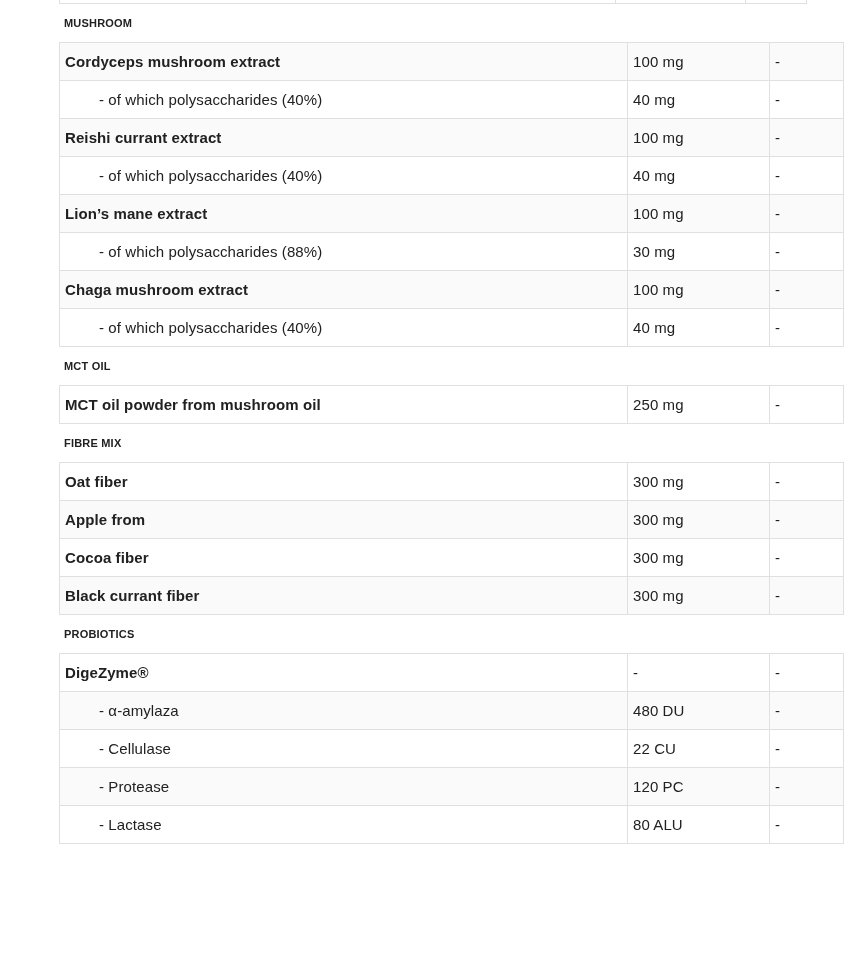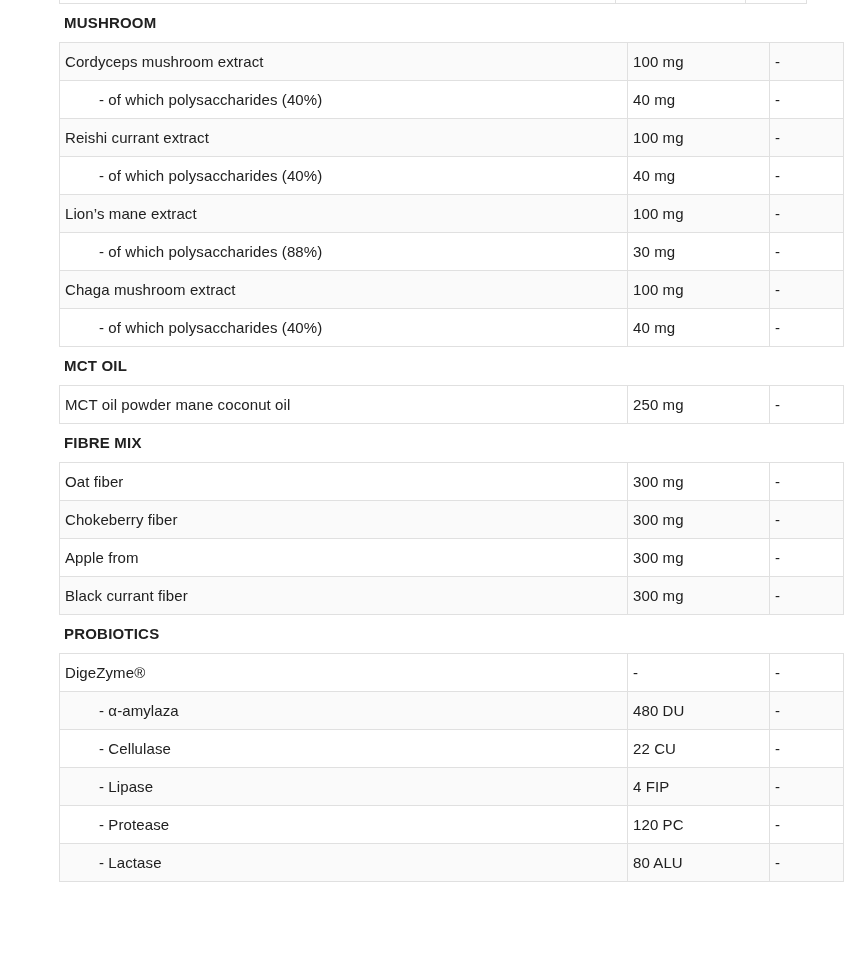--- a/index.html
+++ b/index.html
@@ -34,21 +34,21 @@
     border-right:1px solid var(--border);
     border-bottom:1px solid var(--border);
     background:#fff;
   }
   .remnant>div{box-sizing:border-box;height:100%;}
   .rc1{width:556px;border-right:1px solid var(--border);}
   .rc2{width:130px;border-right:1px solid var(--border);}
   .rc3{flex:1;}
 
   .sec-title{
-    font-size:15px;
+    font-size:11px;
     font-weight:700;
     line-height:20px;
     letter-spacing:0.2px;
     margin:9px 0 9px 5px;
     color:var(--text);
   }
   table.tbl{
     width:748px;
     border-collapse:collapse;
     table-layout:fixed;
@@ -63,21 +63,21 @@
     vertical-align:middle;
     background:#fff;
     color:var(--text);
     overflow:hidden;
     white-space:nowrap;
   }
   .c1{width:556px;}
   .c2{width:130px;}
   .c3{width:62px;}
   tr.sub td.c1{padding-left:39px;}
-  tr.main td.c1 .nm{font-weight:400;}
+  tr.main td.c1 .nm{font-weight:700;}
   .stripe-odd  tbody tr:nth-child(odd)  td{background:var(--stripe);}
   .stripe-even tbody tr:nth-child(even) td{background:var(--stripe);}
 </style>
 </head>
 <body>
 
 <div class="page">
   <div class="content">
     <div class="remnant">
       <div class="rc1"></div>
@@ -187,21 +187,21 @@
 </tbody>
     </table>
   </section>
 
   <section class="sec">
     <h3 class="sec-title">MCT OIL</h3>
     <table class="tbl stripe-even">
       <tbody>
   <tr class="main">
     <td class="c1">
-      <span class="nm">MCT oil powder mane coconut oil</span>
+      <span class="nm">MCT oil powder from mushroom oil</span>
     </td>
     <td class="c2">
       <span class="amt">250 mg</span>
     </td>
     <td class="c3">
       <span class="rda">-</span>
     </td>
   </tr>
 </tbody>
     </table>
@@ -216,44 +216,44 @@
       <span class="nm">Oat fiber</span>
     </td>
     <td class="c2">
       <span class="amt">300 mg</span>
     </td>
     <td class="c3">
       <span class="rda">-</span>
     </td>
   </tr>
 
-  <tr class="main">
-    <td class="c1">
-      <span class="nm">Chokeberry fiber</span>
+
+  <tr class="main">
+    <td class="c1">
+      <span class="nm">Apple from</span>
     </td>
     <td class="c2">
       <span class="amt">300 mg</span>
     </td>
     <td class="c3">
       <span class="rda">-</span>
     </td>
   </tr>
 
   <tr class="main">
     <td class="c1">
-      <span class="nm">Apple from</span>
+      <span class="nm">Cocoa fiber</span>
     </td>
     <td class="c2">
       <span class="amt">300 mg</span>
     </td>
     <td class="c3">
       <span class="rda">-</span>
     </td>
   </tr>
-
 
   <tr class="main">
     <td class="c1">
       <span class="nm">Black currant fiber</span>
     </td>
     <td class="c2">
       <span class="amt">300 mg</span>
     </td>
     <td class="c3">
       <span class="rda">-</span>
@@ -297,31 +297,20 @@
       <span class="nm">- Cellulase</span>
     </td>
     <td class="c2">
       <span class="amt">22 CU</span>
     </td>
     <td class="c3">
       <span class="rda">-</span>
     </td>
   </tr>
 
-  <tr class="sub">
-    <td class="c1">
-      <span class="nm">- Lipase</span>
-    </td>
-    <td class="c2">
-      <span class="amt">4 FIP</span>
-    </td>
-    <td class="c3">
-      <span class="rda">-</span>
-    </td>
-  </tr>
 
   <tr class="sub">
     <td class="c1">
       <span class="nm">- Protease</span>
     </td>
     <td class="c2">
       <span class="amt">120 PC</span>
     </td>
     <td class="c3">
       <span class="rda">-</span>

